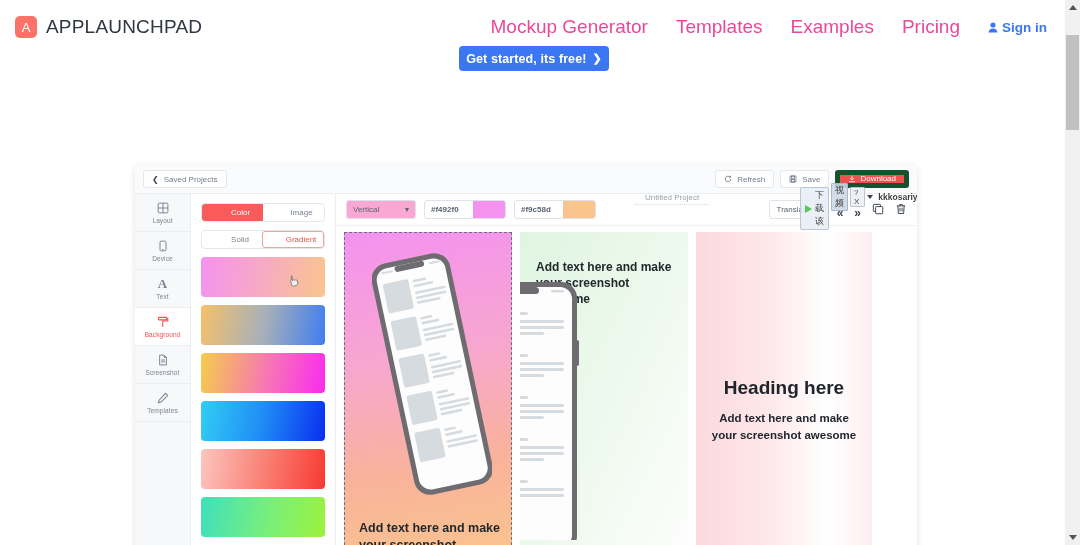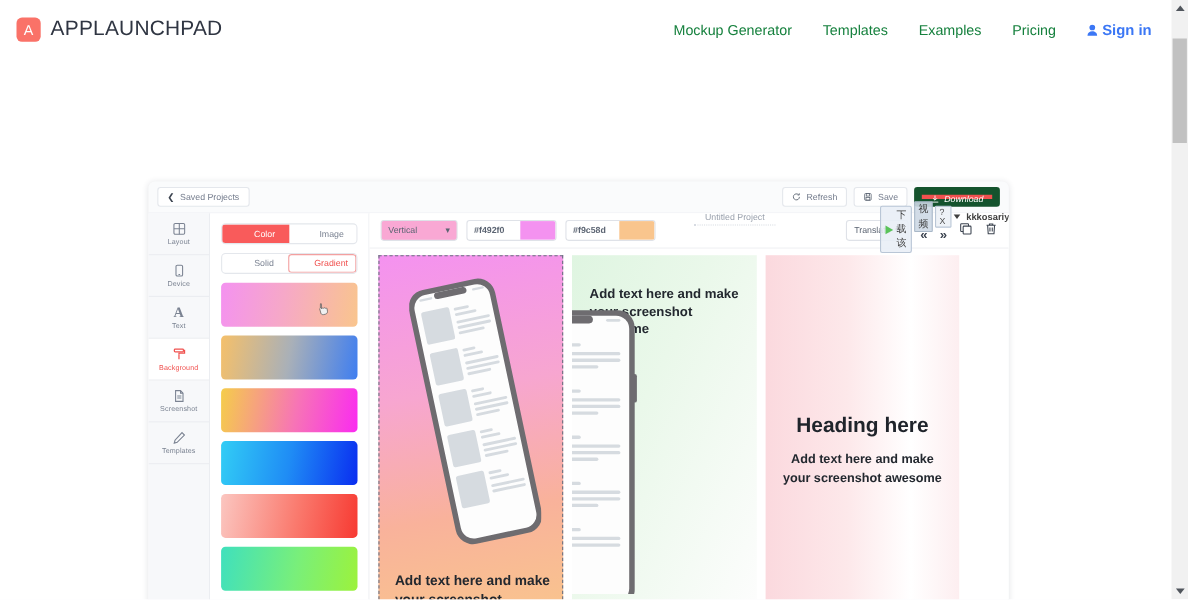--- a/index.html
+++ b/index.html
@@ -32,21 +32,21 @@
     display: flex; align-items: center; justify-content: center;
     line-height: 1;
   }
   .brand-name {
     font-size: 19px; letter-spacing: .2px; color: #2f3542; font-weight: 400;
   }
   .nav-links {
     margin-left: auto; margin-right: 18px;
     display: flex; align-items: center; gap: 28px;
   }
-  .nav-link { font-size: 13px; color: #15803d; cursor: pointer; white-space: nowrap; }
+  .nav-link { font-size: 19px; color: #ec4899; cursor: pointer; white-space: nowrap; }
   .nav-signin {
     font-size: 13.5px; color: #3b77f5; font-weight: 600;
     display: flex; align-items: center; gap: 4px; cursor: pointer;
   }
   .nav-signin svg { display: block; }
 
   
   .cta {
     position: absolute; left: 459px; top: 46px;
     width: 150px; height: 25px;
@@ -79,24 +79,24 @@
     padding: 0 8px; font-size: 8px; color: #737b8c;
     background: #fff; border: 1px solid #e4e7ec; border-radius: 3px;
     cursor: pointer; white-space: nowrap;
   }
   .topbar-right { margin-left: auto; display: flex; align-items: center; gap: 6px; }
   .proj-name {
     font-size: 8px; color: #9aa1ad; padding: 0 10px 2px 10px;
     border-bottom: 1px dotted #d7dbe2; cursor: text; margin-top: 40px;
   }
   .btn-download {
-    height: 18px; display: flex; align-items: flex-start; gap: 4px;
+    height: 18px; display: flex; align-items: flex-end; gap: 4px;
     padding: 0 8px; font-size: 8px; color: #fff;
-    background: #f0514f; border: 7px solid #14532d; border-radius: 3px;
-    cursor: pointer; white-space: nowrap; font-style: italic;
+    background: #f0514f; border: 5px solid #14532d; border-radius: 3px;
+    cursor: pointer; white-space: nowrap;
   }
   .ico { width: 8px; height: 8px; display: block; }
 
   
   .ext-overlay {
     position: absolute; left: 665px; top: -1px;
     display: flex; align-items: center; gap: 2px;
     font-size: 9px; color: #4a4a4a;
     z-index: 40; pointer-events: none;
   }
@@ -291,20 +291,24 @@
           <svg width="10" height="11" viewBox="0 0 10 11">
               <circle cx="5" cy="3" r="2.6" fill="#3b77f5"></circle>
               <path d="M0.6 10.5c0-2.5 2-4 4.4-4s4.4 1.5 4.4 4z" fill="#3b77f5"></path>
             </svg>
         </span>
         <span>Sign in</span>
       </div>
     </div>
   </div>
 
+  <button class="cta">
+    <span>Get started, its free!</span>
+    <span class="chev">❯</span>
+  </button>
 
   <div class="editor">
 
     <div class="editor-topbar">
       <div class="mini-btn">
         <span style="font-size:8px;color:#3c4450;">❮</span>
         <span>Saved Projects</span>
       </div>
 
       <div class="topbar-right">

